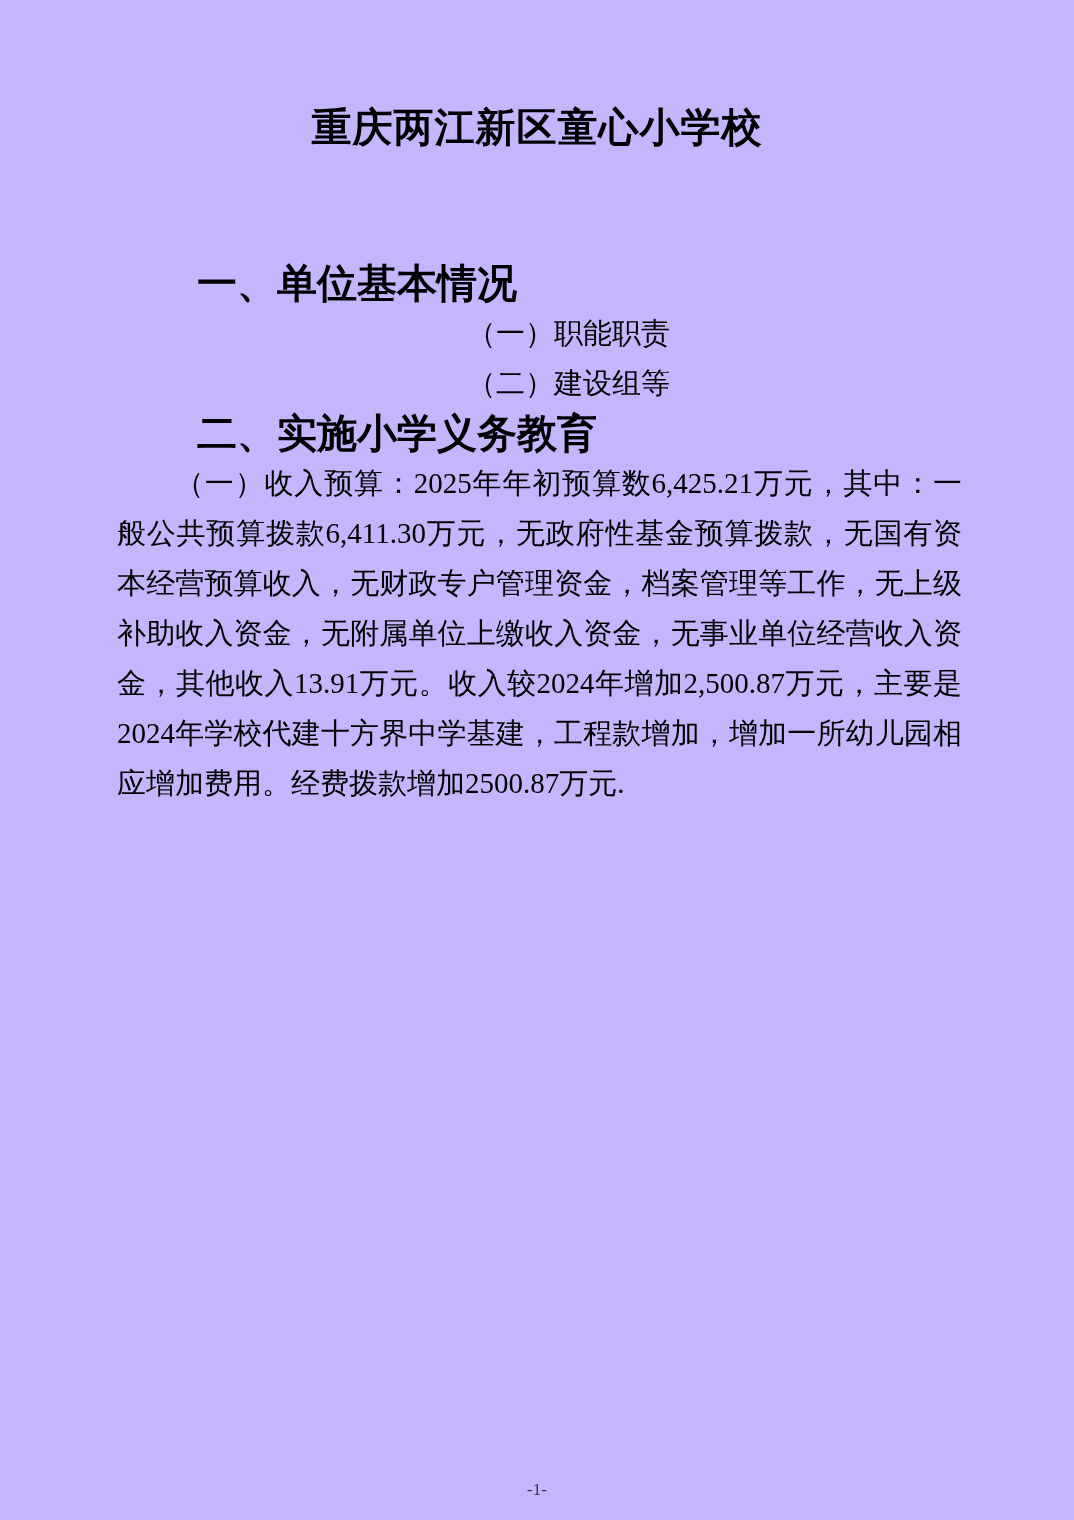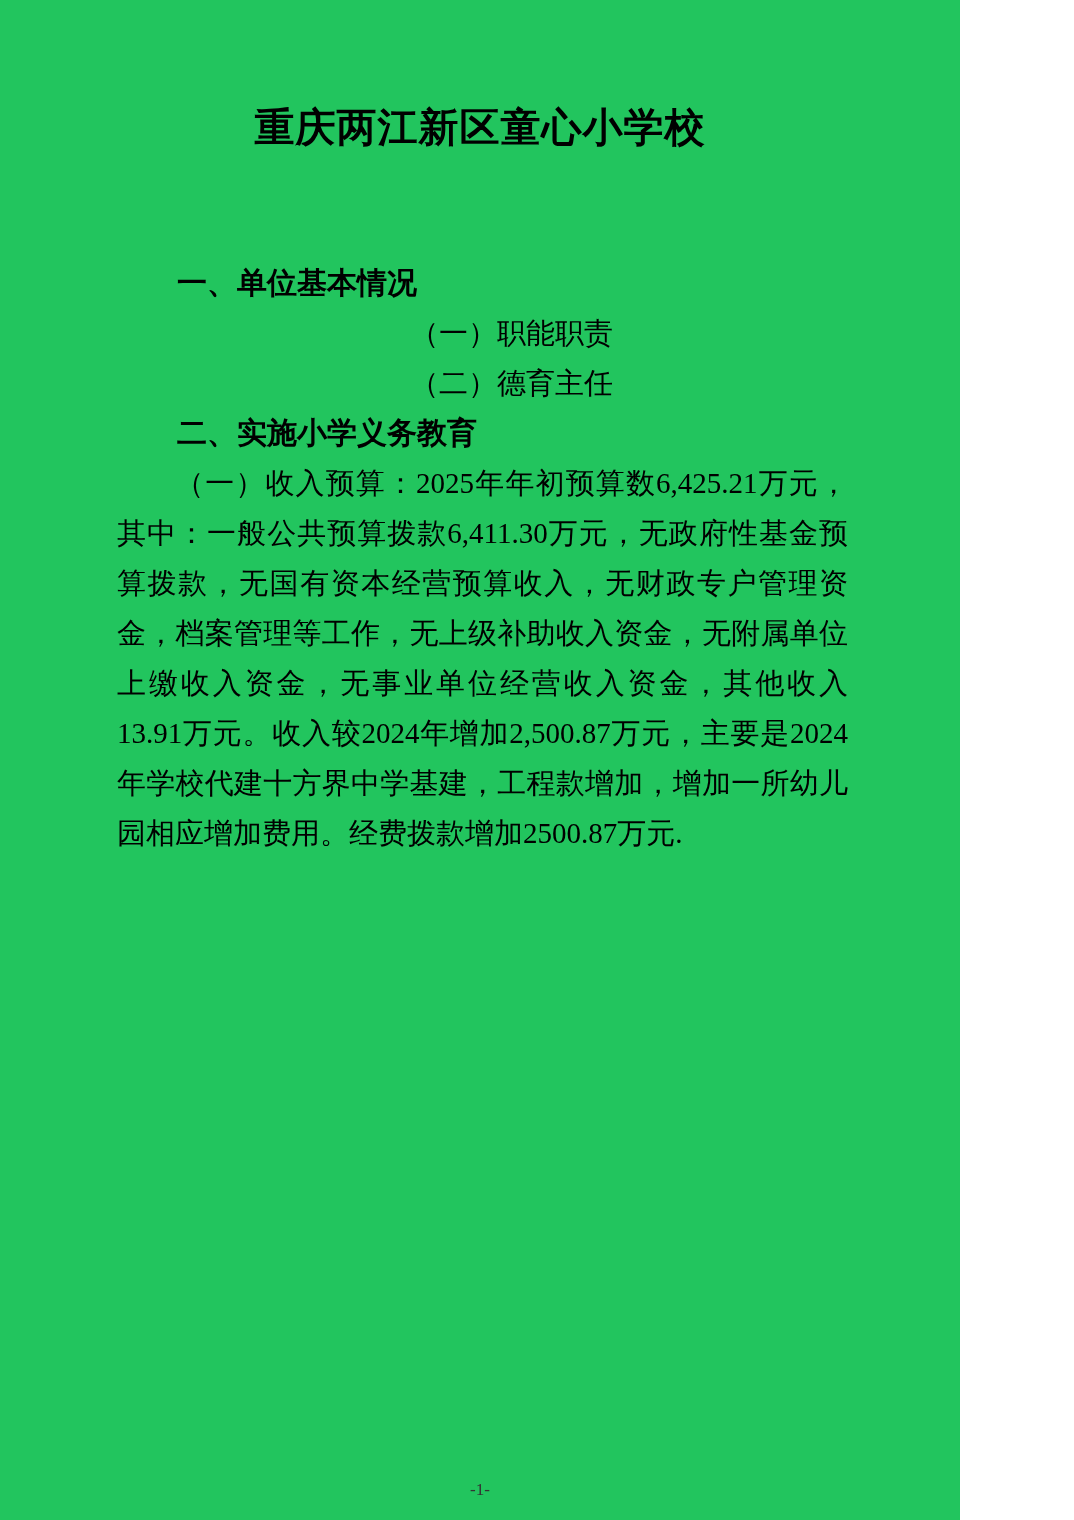--- a/index.html
+++ b/index.html
@@ -6,41 +6,41 @@
   html, body { background: #ffffff; }
   body {
     width: 1074px;
     height: 1520px;
     position: relative;
     font-family: "Liberation Serif", serif;
     color: #000000;
   }
   .page {
     position: relative;
-    width: 960px;
+    width: 1074px;
     height: 1520px;
-    background: #22c55e;
+    background: #c4b5fd;
     overflow: hidden;
   }
   .title-block {
     padding-top: 100px;
     text-align: center;
     font-weight: bold;
     font-family: "Liberation Serif", "DejaVu Serif", serif;
     font-size: 40px;
     line-height: 56px;
     letter-spacing: 1px;
   }
   .content {
     margin: 102px 112px 0 117px;
   }
   .content .h1 {
     font-family: "Liberation Sans", "DejaVu Sans", sans-serif;
     font-weight: bold;
-    font-size: 30px;
+    font-size: 40px;
     line-height: 50px;
     text-indent: 2em;
   }
   .content .sub,
   .content .para {
     font-family: "Liberation Serif", "DejaVu Serif", serif;
     font-weight: normal;
     font-size: 29px;
     line-height: 50px;
     text-indent: 2em;
@@ -65,20 +65,20 @@
 
 <div class="page">
 
   <div class="title-block">
     <div>重庆两江新区童心小学校</div>
   </div>
 
   <div class="content">
     <div class="h1">一、单位基本情况</div>
     <div class="sub">（一）职能职责</div>
-    <div class="sub">（二）德育主任</div>
+    <div class="sub">（二）建设组等</div>
     <div class="h1">二、实施小学义务教育</div>
     <div class="para">（一）收入预算：2025年年初预算数6,425.21万元，其中：一般公共预算拨款6,411.30万元，无政府性基金预算拨款，无国有资本经营预算收入，无财政专户管理资金，档案管理等工作，无上级补助收入资金，无附属单位上缴收入资金，无事业单位经营收入资金，其他收入13.91万元。收入较2024年增加2,500.87万元，主要是2024年学校代建十方界中学基建，工程款增加，增加一所幼儿园相应增加费用。经费拨款增加2500.87万元.</div>
   </div>
 
   <div class="footer">-1-</div>
 
 </div>
 
 </body></html>

